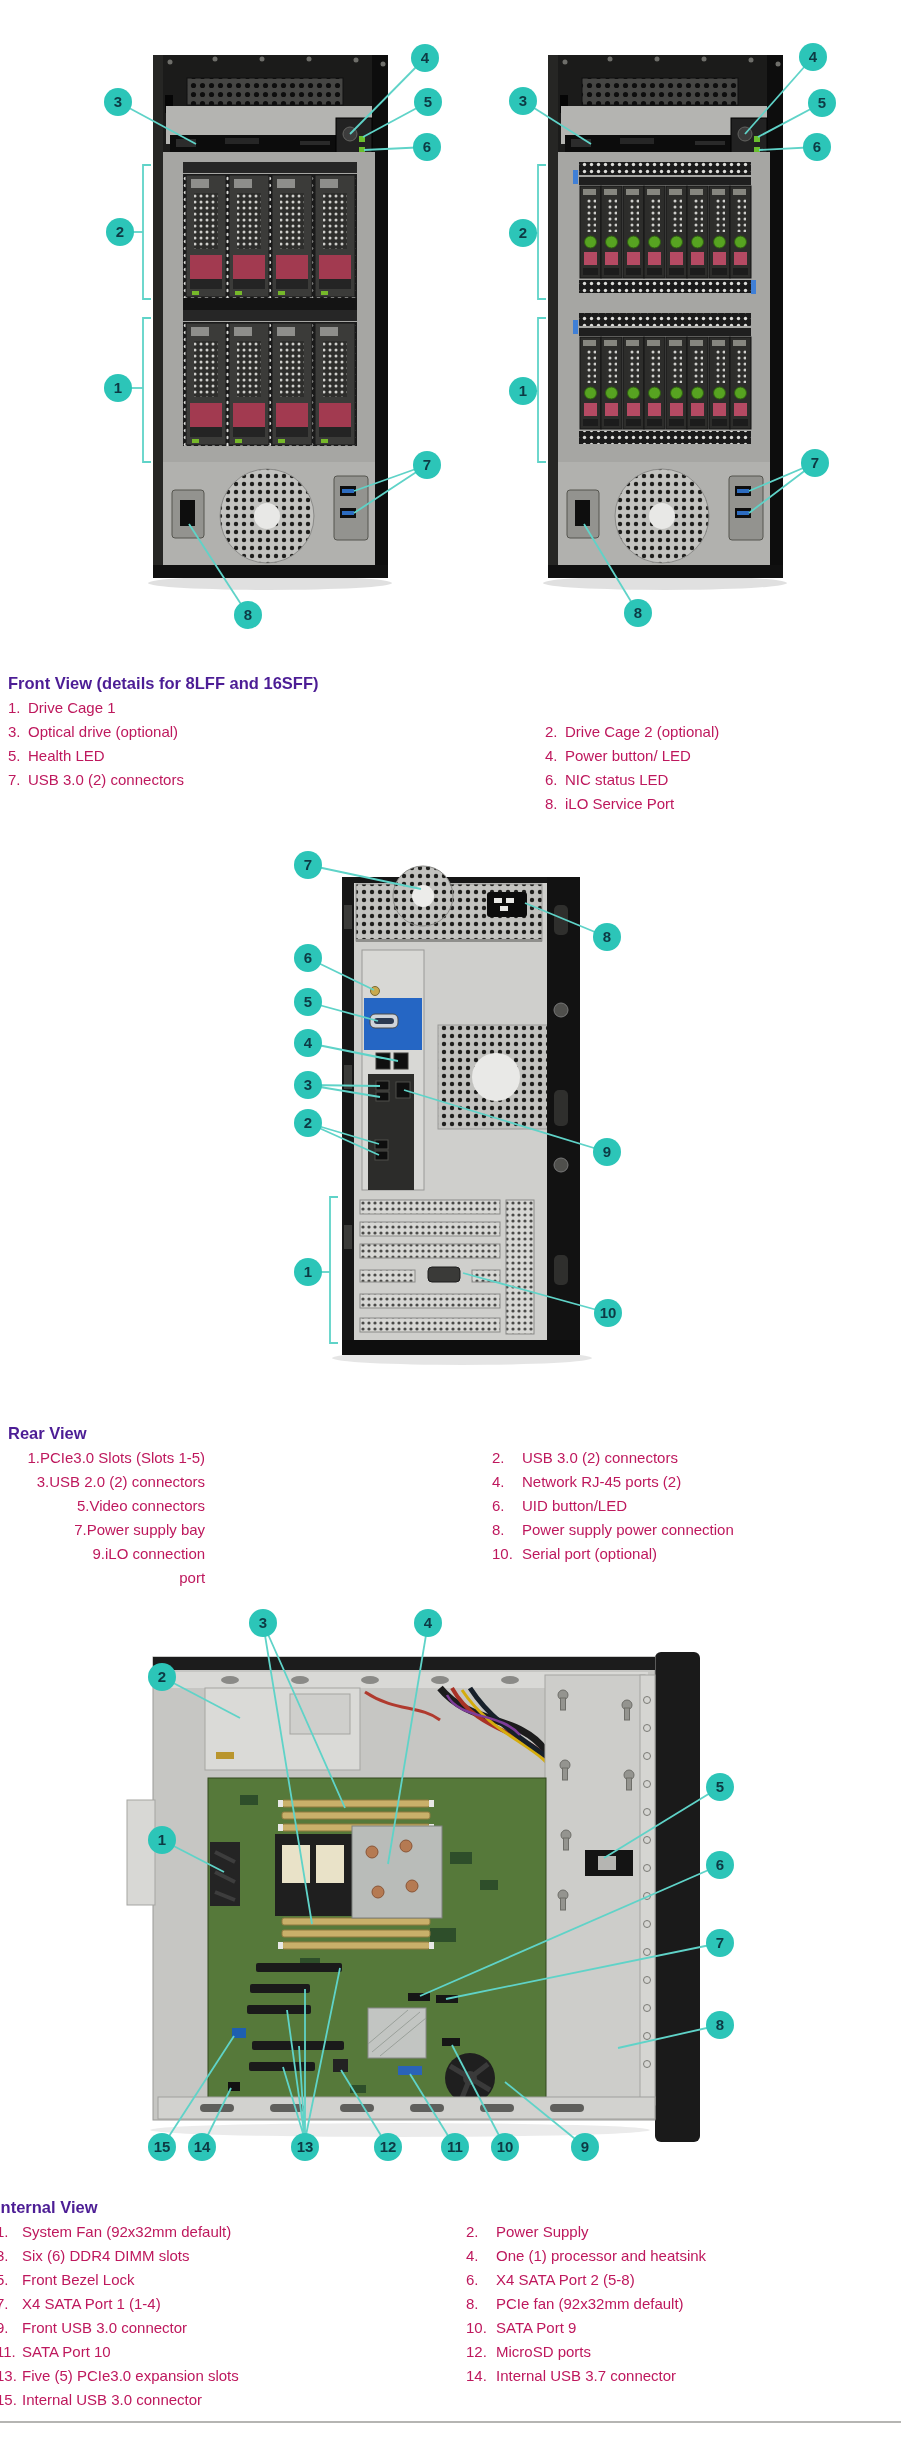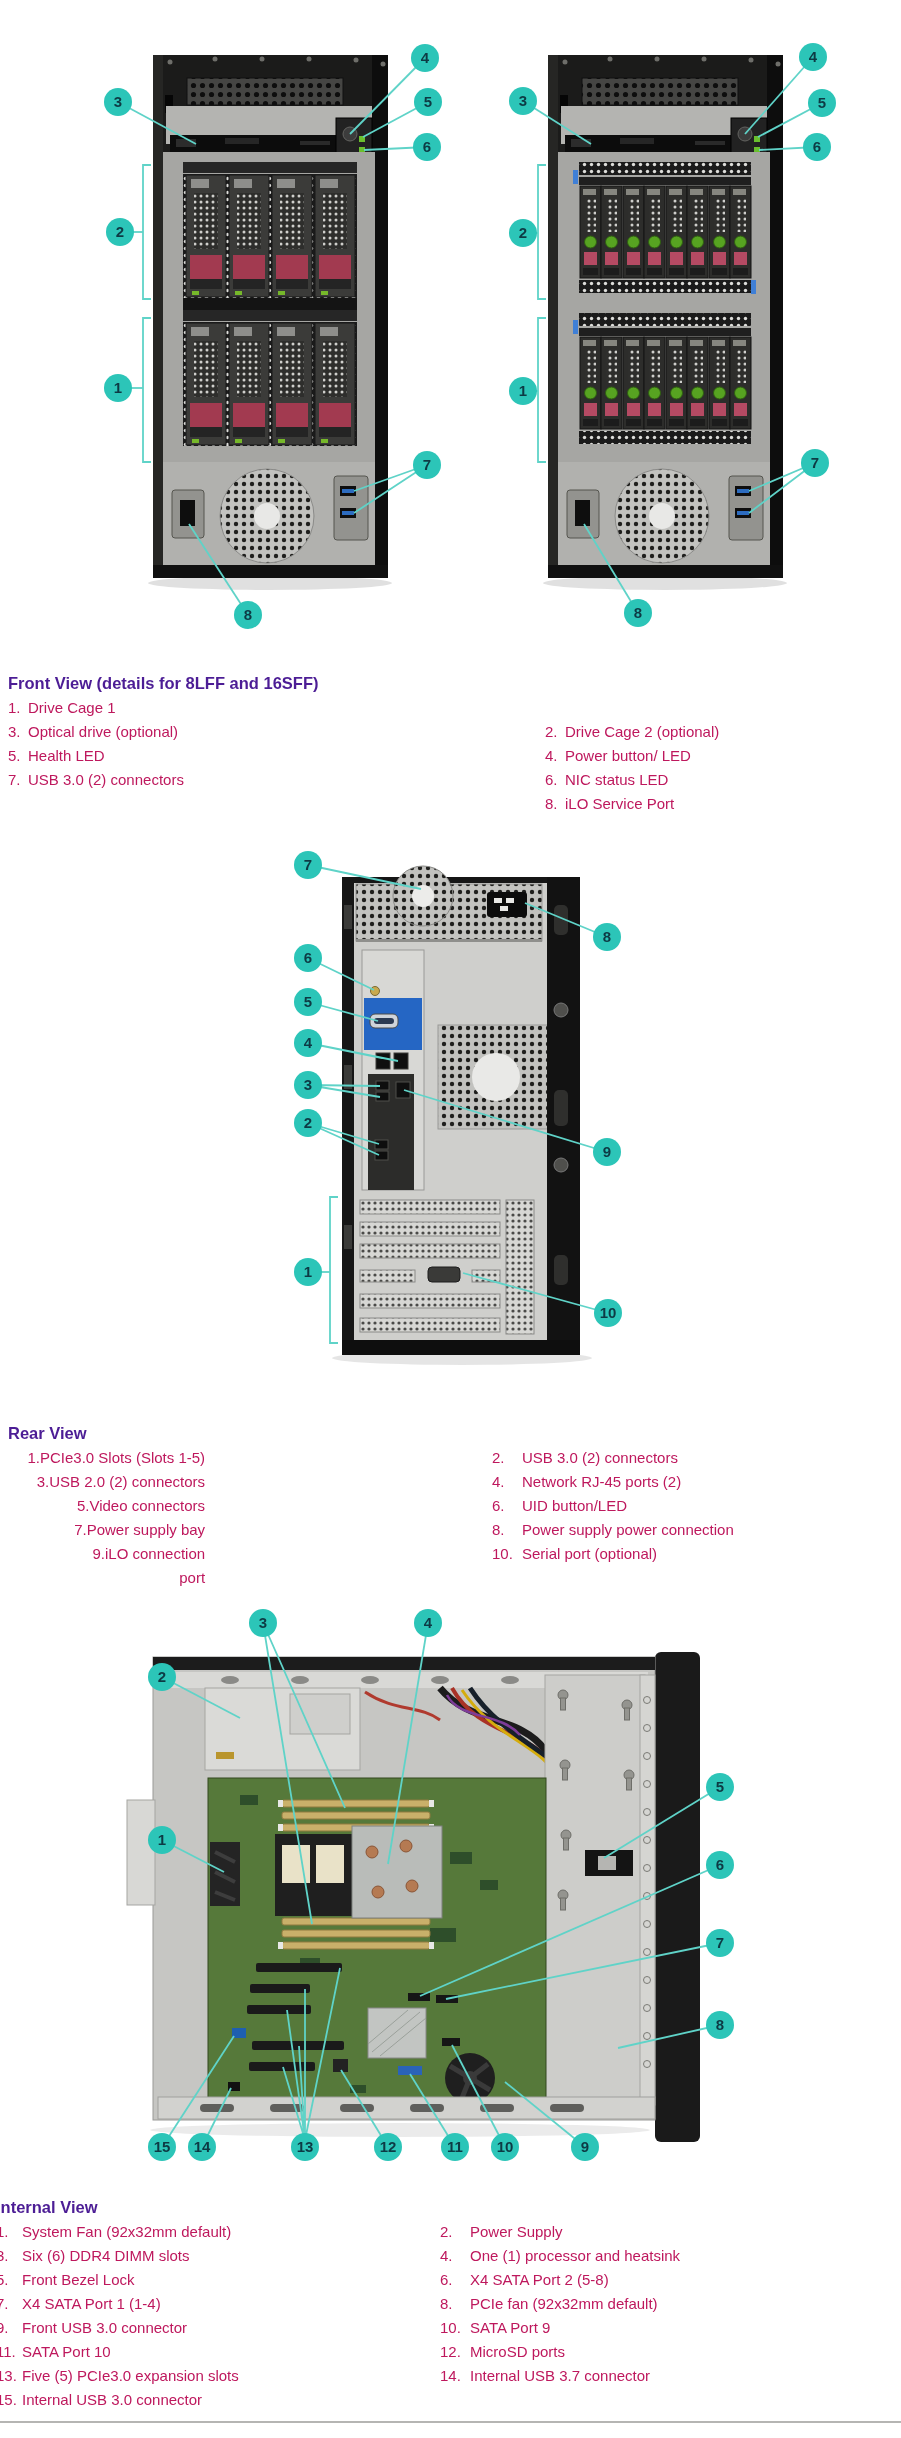--- a/index.html
+++ b/index.html
@@ -704,21 +704,21 @@
 <ul class="leg w26" style="top:2220px;left:-4px;">
   <li><span class="num">1.</span><span>System Fan (92x32mm default)</span></li>
   <li><span class="num">3.</span><span>Six (6) DDR4 DIMM slots</span></li>
   <li><span class="num">5.</span><span>Front Bezel Lock</span></li>
   <li><span class="num">7.</span><span>X4 SATA Port 1 (1-4)</span></li>
   <li><span class="num">9.</span><span>Front USB 3.0 connector</span></li>
   <li><span class="num">11.</span><span>SATA Port 10</span></li>
   <li><span class="num">13.</span><span>Five (5) PCIe3.0 expansion slots</span></li>
   <li><span class="num">15.</span><span>Internal USB 3.0 connector</span></li>
 </ul>
-<ul class="leg w30" style="top:2220px;left:440px;">
+<ul class="leg w30" style="top:2220px;left:466px;">
   <li><span class="num">2.</span><span>Power Supply</span></li>
   <li><span class="num">4.</span><span>One (1) processor and heatsink</span></li>
   <li><span class="num">6.</span><span>X4 SATA Port 2 (5-8)</span></li>
   <li><span class="num">8.</span><span>PCIe fan (92x32mm default)</span></li>
   <li><span class="num">10.</span><span>SATA Port 9</span></li>
   <li><span class="num">12.</span><span>MicroSD ports</span></li>
   <li><span class="num">14.</span><span>Internal USB 3.7 connector</span></li>
 </ul>
 
 <div class="bottom-rule" style="top:2421px;"></div>

